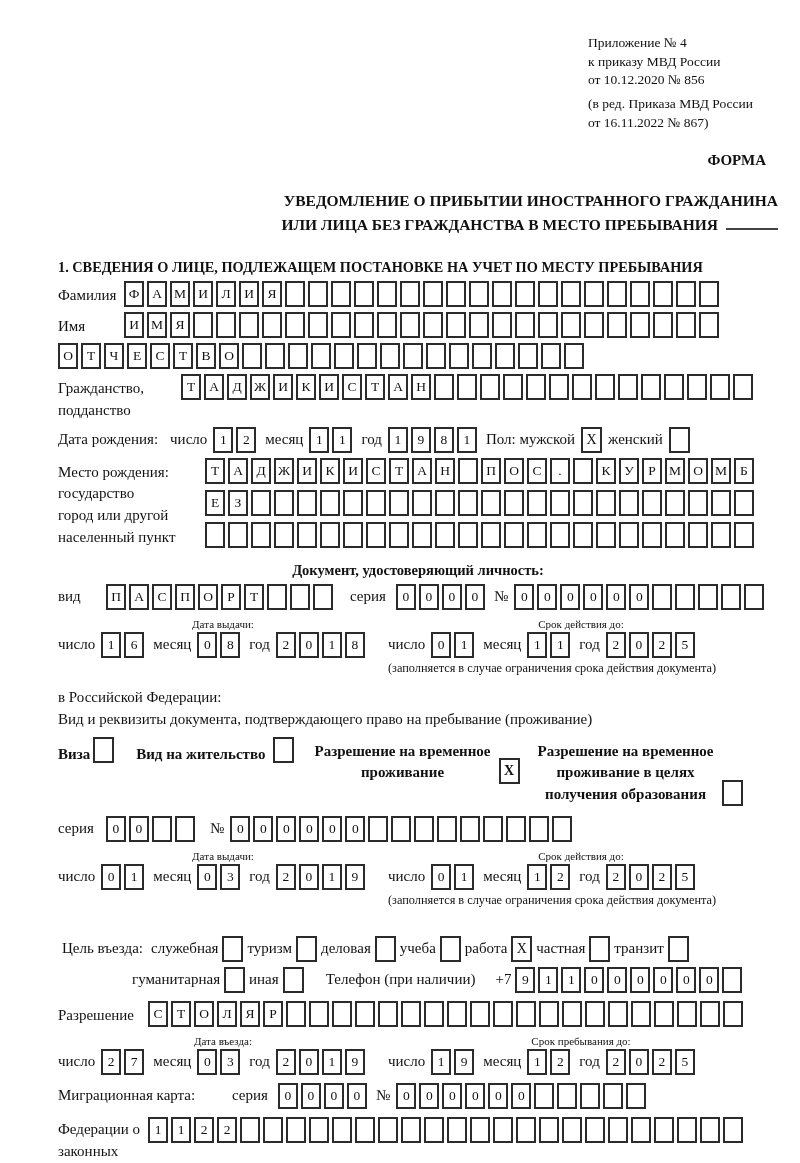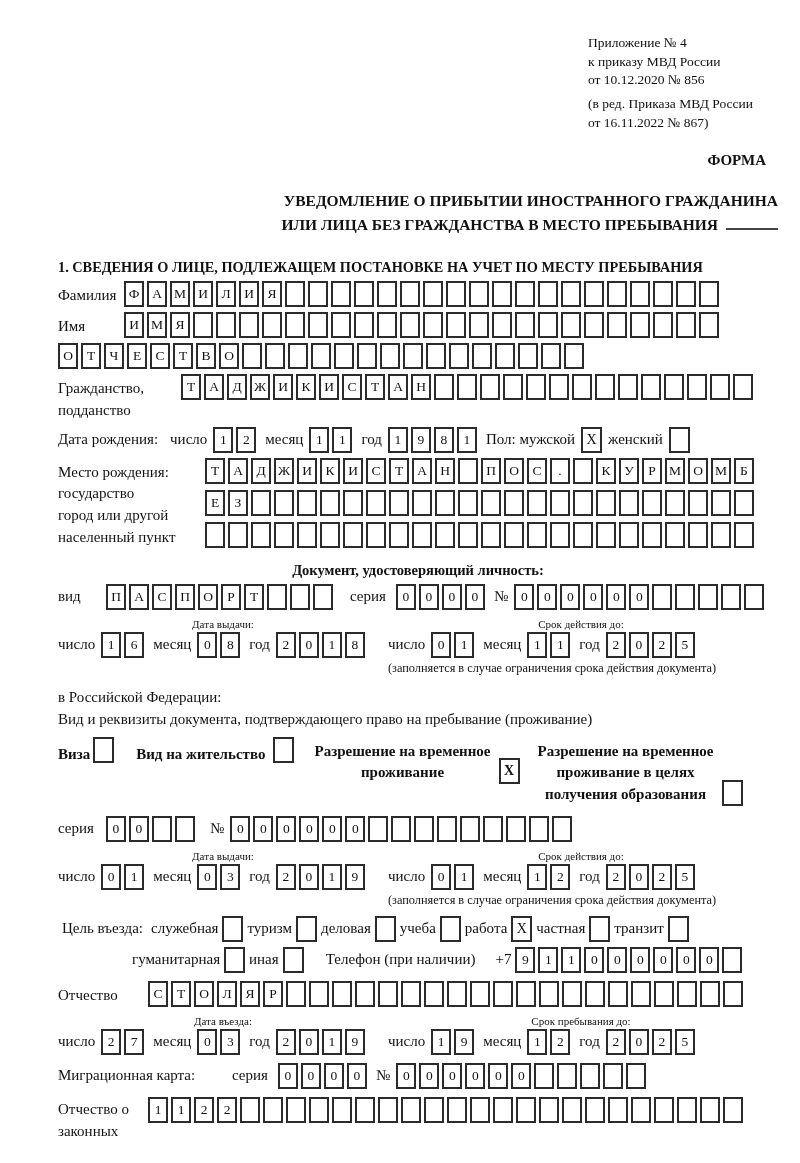--- a/index.html
+++ b/index.html
@@ -512,21 +512,21 @@
             <span class="cell">2</span>
             <span class="cell">0</span>
             <span class="cell">2</span>
             <span class="cell">5</span>
           </span>
       </div>
       <div class="dnote">(заполняется в случае ограничения срока действия документа)</div>
     </div>
   </div>
 
-  <div class="row purpose" style="margin-top:8px">
+  <div class="row purpose" style="margin-top:28px">
     <span class="inlbl first">Цель въезда:</span>
     <span class="inlbl">служебная</span>
     <span class="cbox"></span>
     <span class="inlbl">туризм</span>
     <span class="cbox"></span>
     <span class="inlbl">деловая</span>
     <span class="cbox"></span>
     <span class="inlbl">учеба</span>
     <span class="cbox"></span>
     <span class="inlbl">работа</span>
@@ -552,21 +552,21 @@
         <span class="cell">0</span>
         <span class="cell">0</span>
         <span class="cell">0</span>
         <span class="cell">0</span>
         <span class="cell">0</span>
         <span class="cell"></span>
       </span>
   </div>
 
   <div class="row" style="margin-top:8px">
-    <div class="lbl" style="width:90px">Отчество</div>
+    <div class="lbl" style="width:90px">Разрешение</div>
     <div class="cells">
         <span class="cell">С</span>
         <span class="cell">Т</span>
         <span class="cell">О</span>
         <span class="cell">Л</span>
         <span class="cell">Я</span>
         <span class="cell">Р</span>
         <span class="cell"></span>
         <span class="cell"></span>
         <span class="cell"></span>
@@ -657,21 +657,21 @@
         <span class="cell"></span>
         <span class="cell"></span>
         <span class="cell"></span>
         <span class="cell"></span>
         <span class="cell"></span>
       </span>
   </div>
 
   <div class="row" style="margin-top:6px">
     <div class="lbl w88">
-      <div>Отчество о</div>
+      <div>Федерации о</div>
       <div>законных</div>
 
     </div>
     <div class="stack" style="padding-top:2px">
       <div class="cells">
           <span class="cell">1</span>
           <span class="cell">1</span>
           <span class="cell">2</span>
           <span class="cell">2</span>
           <span class="cell"></span>

